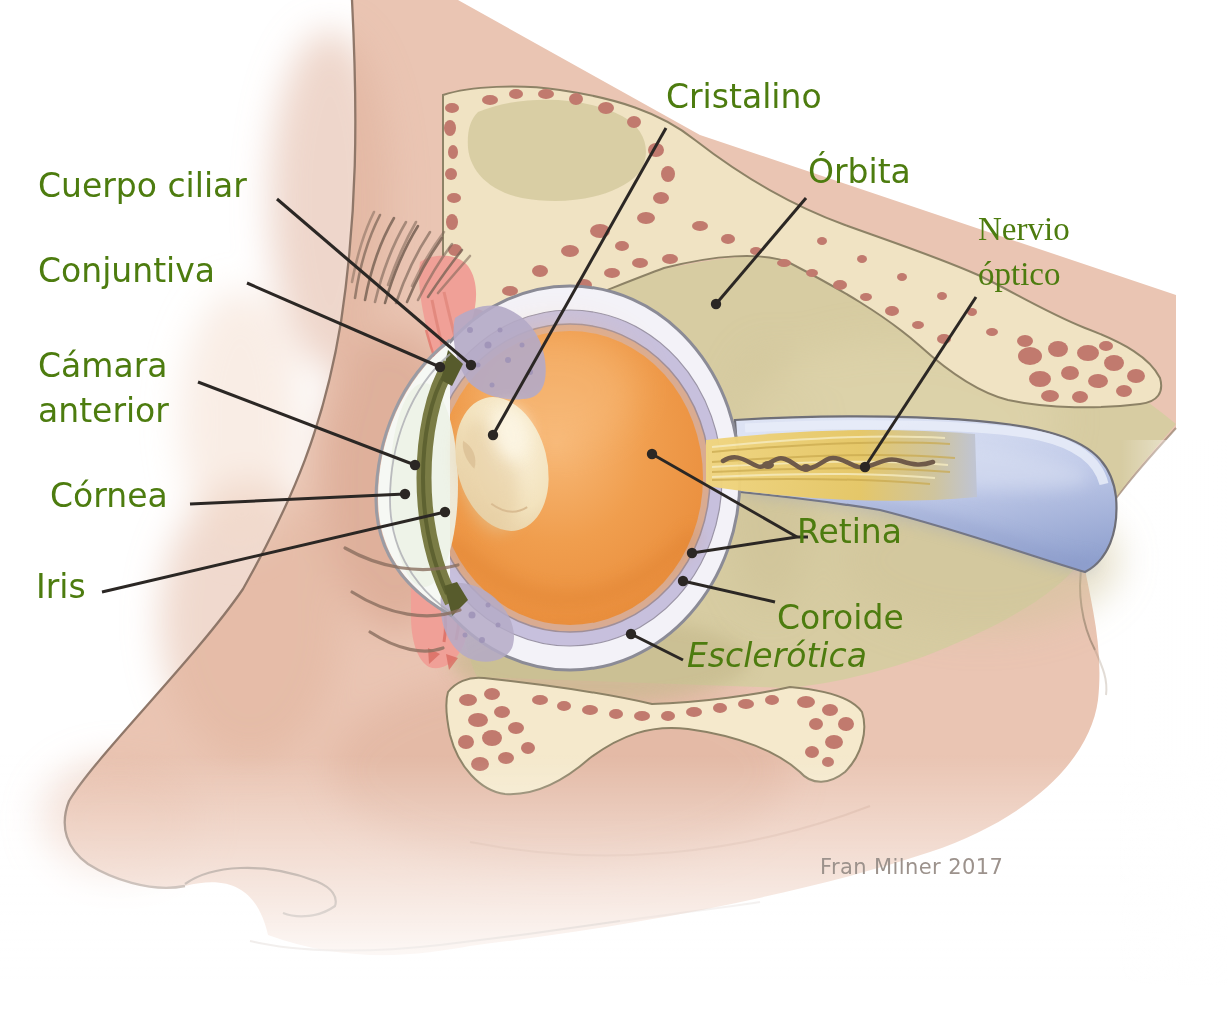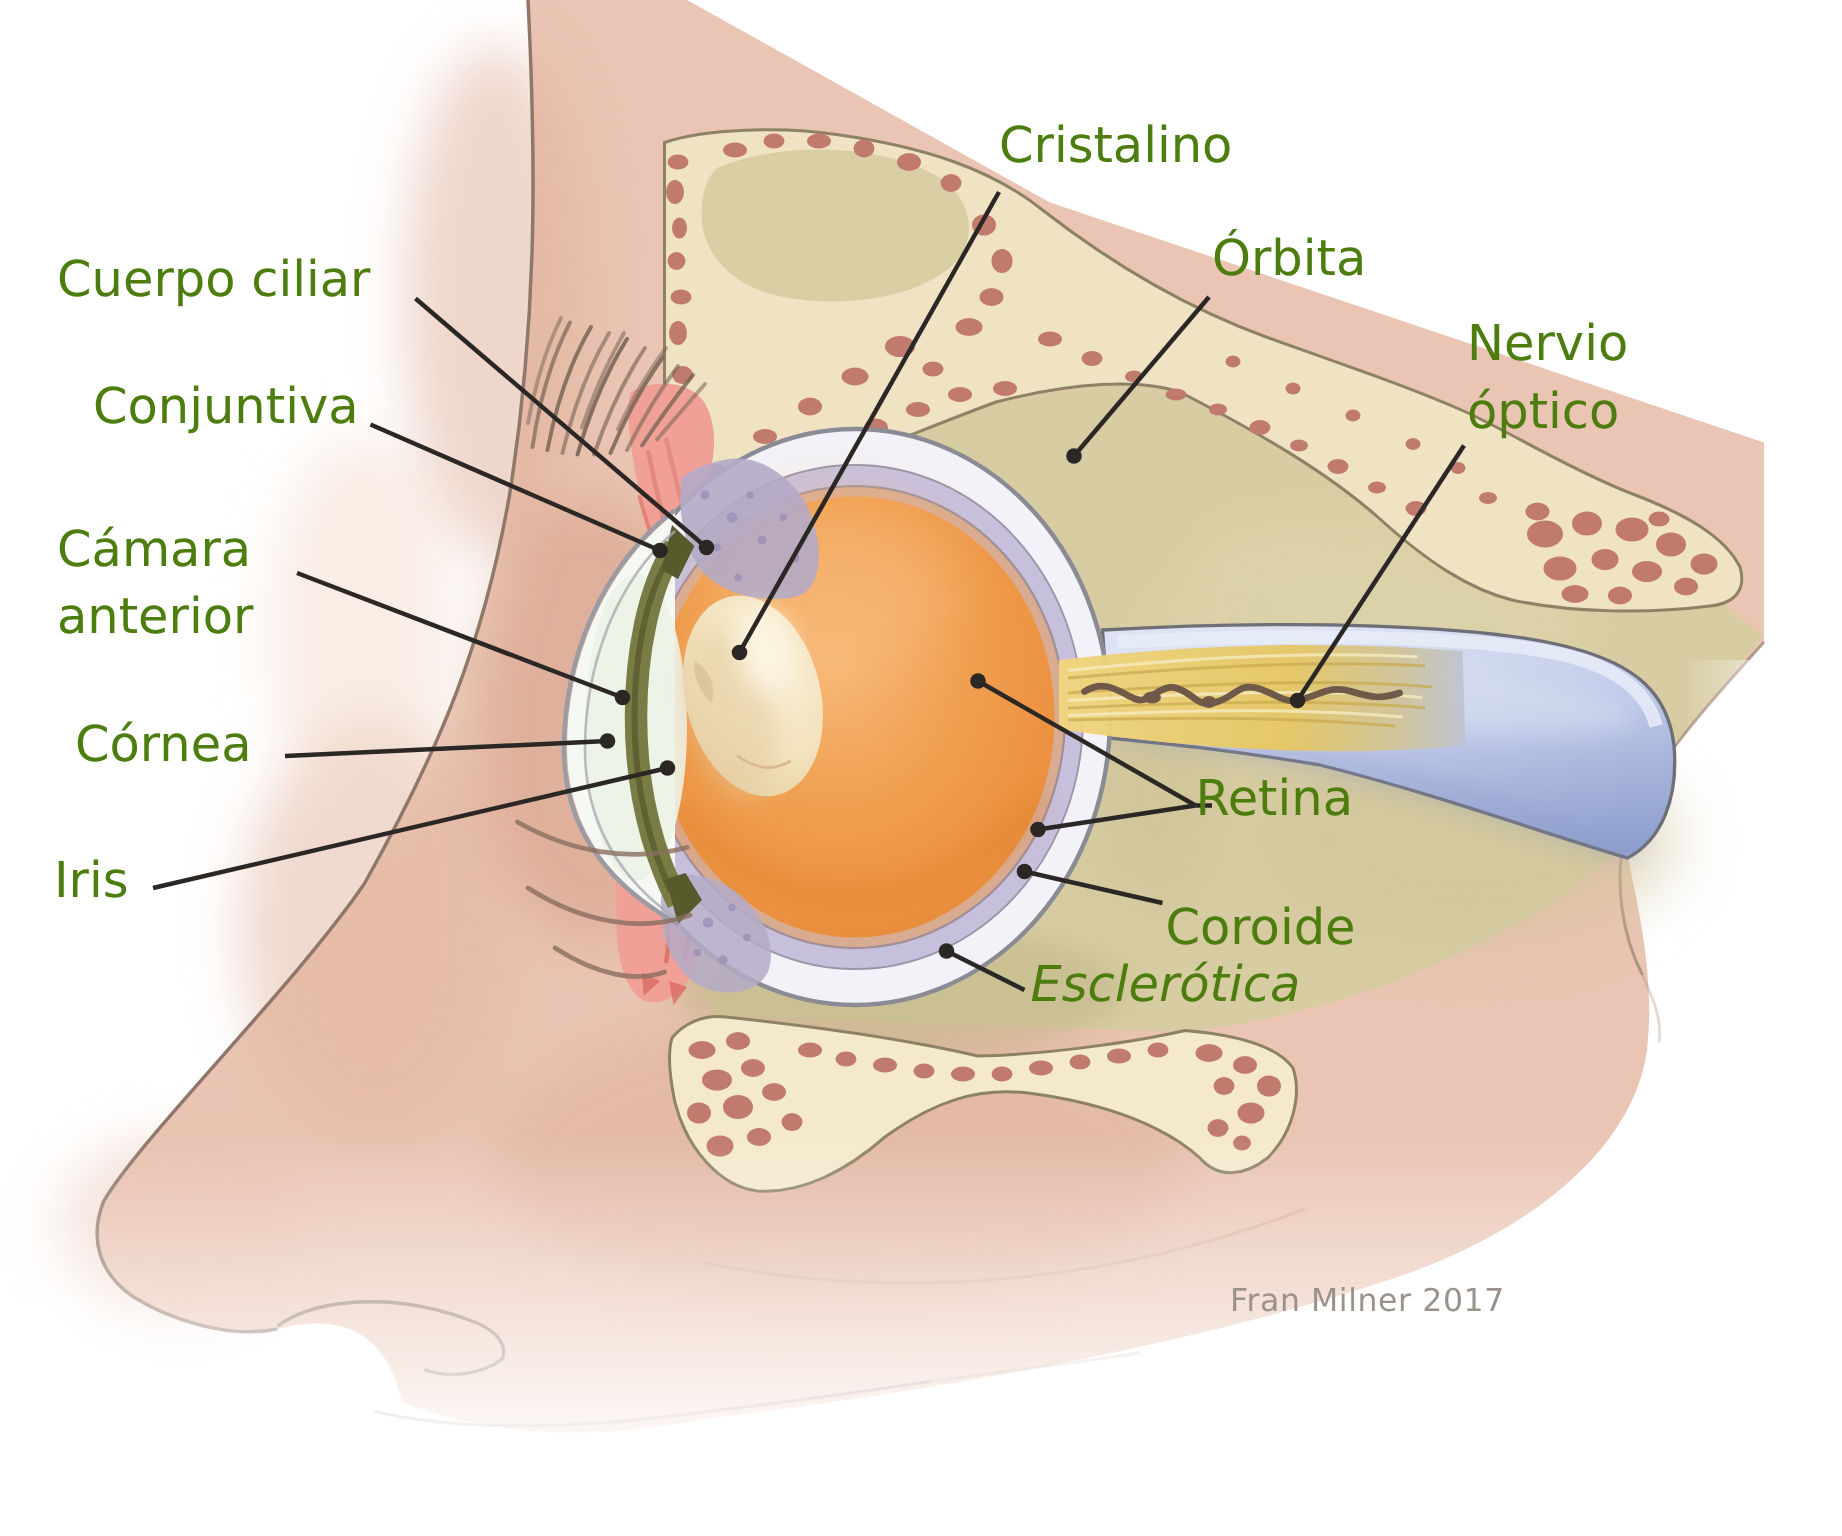--- a/index.html
+++ b/index.html
@@ -2,27 +2,27 @@
 <html><head>
 <meta charset="utf-8">
 <style>
   html,body{margin:0;padding:0;background:#fff;}
   .stage{position:relative;width:1228px;height:1024px;background:#ffffff;overflow:hidden;
          font-family:"DejaVu Sans",sans-serif;}
   .stage svg{position:absolute;left:0;top:0;}
   .lbl{position:absolute;font-size:33px;line-height:1.35;color:#4d7c0f;white-space:nowrap;}
   .lbl.wrap{white-space:normal;}
   .lbl-cuerpo-ciliar{left:38px;top:164px;}
-  .lbl-conjuntiva{left:38px;top:249px;margin-left:24px;}
+  .lbl-conjuntiva{left:38px;top:249px;}
   .lbl-camara-anterior{left:38px;top:344px;width:180px;}
   .lbl-cornea{left:50px;top:474px;}
   .lbl-iris{left:36px;top:565px;}
   .lbl-cristalino{left:666px;top:75px;}
   .lbl-orbita{left:808px;top:150px;}
-  .lbl-nervio-optico{left:978px;top:207px;width:158px;}
+  .lbl-nervio-optico{left:978px;top:207px;width:158px;font-family:Liberation Serif, serif;}
   .lbl-retina{left:797px;top:510px;}
   .lbl-coroide{left:777px;top:596px;}
   .lbl-esclerotica{left:687px;top:634px;font-style:italic;}
   .credit{position:absolute;left:820px;top:855px;font-size:21px;color:#9c928c;
           letter-spacing:.4px;}
 </style>
 </head>
 <body>
 
 <div class="stage">

